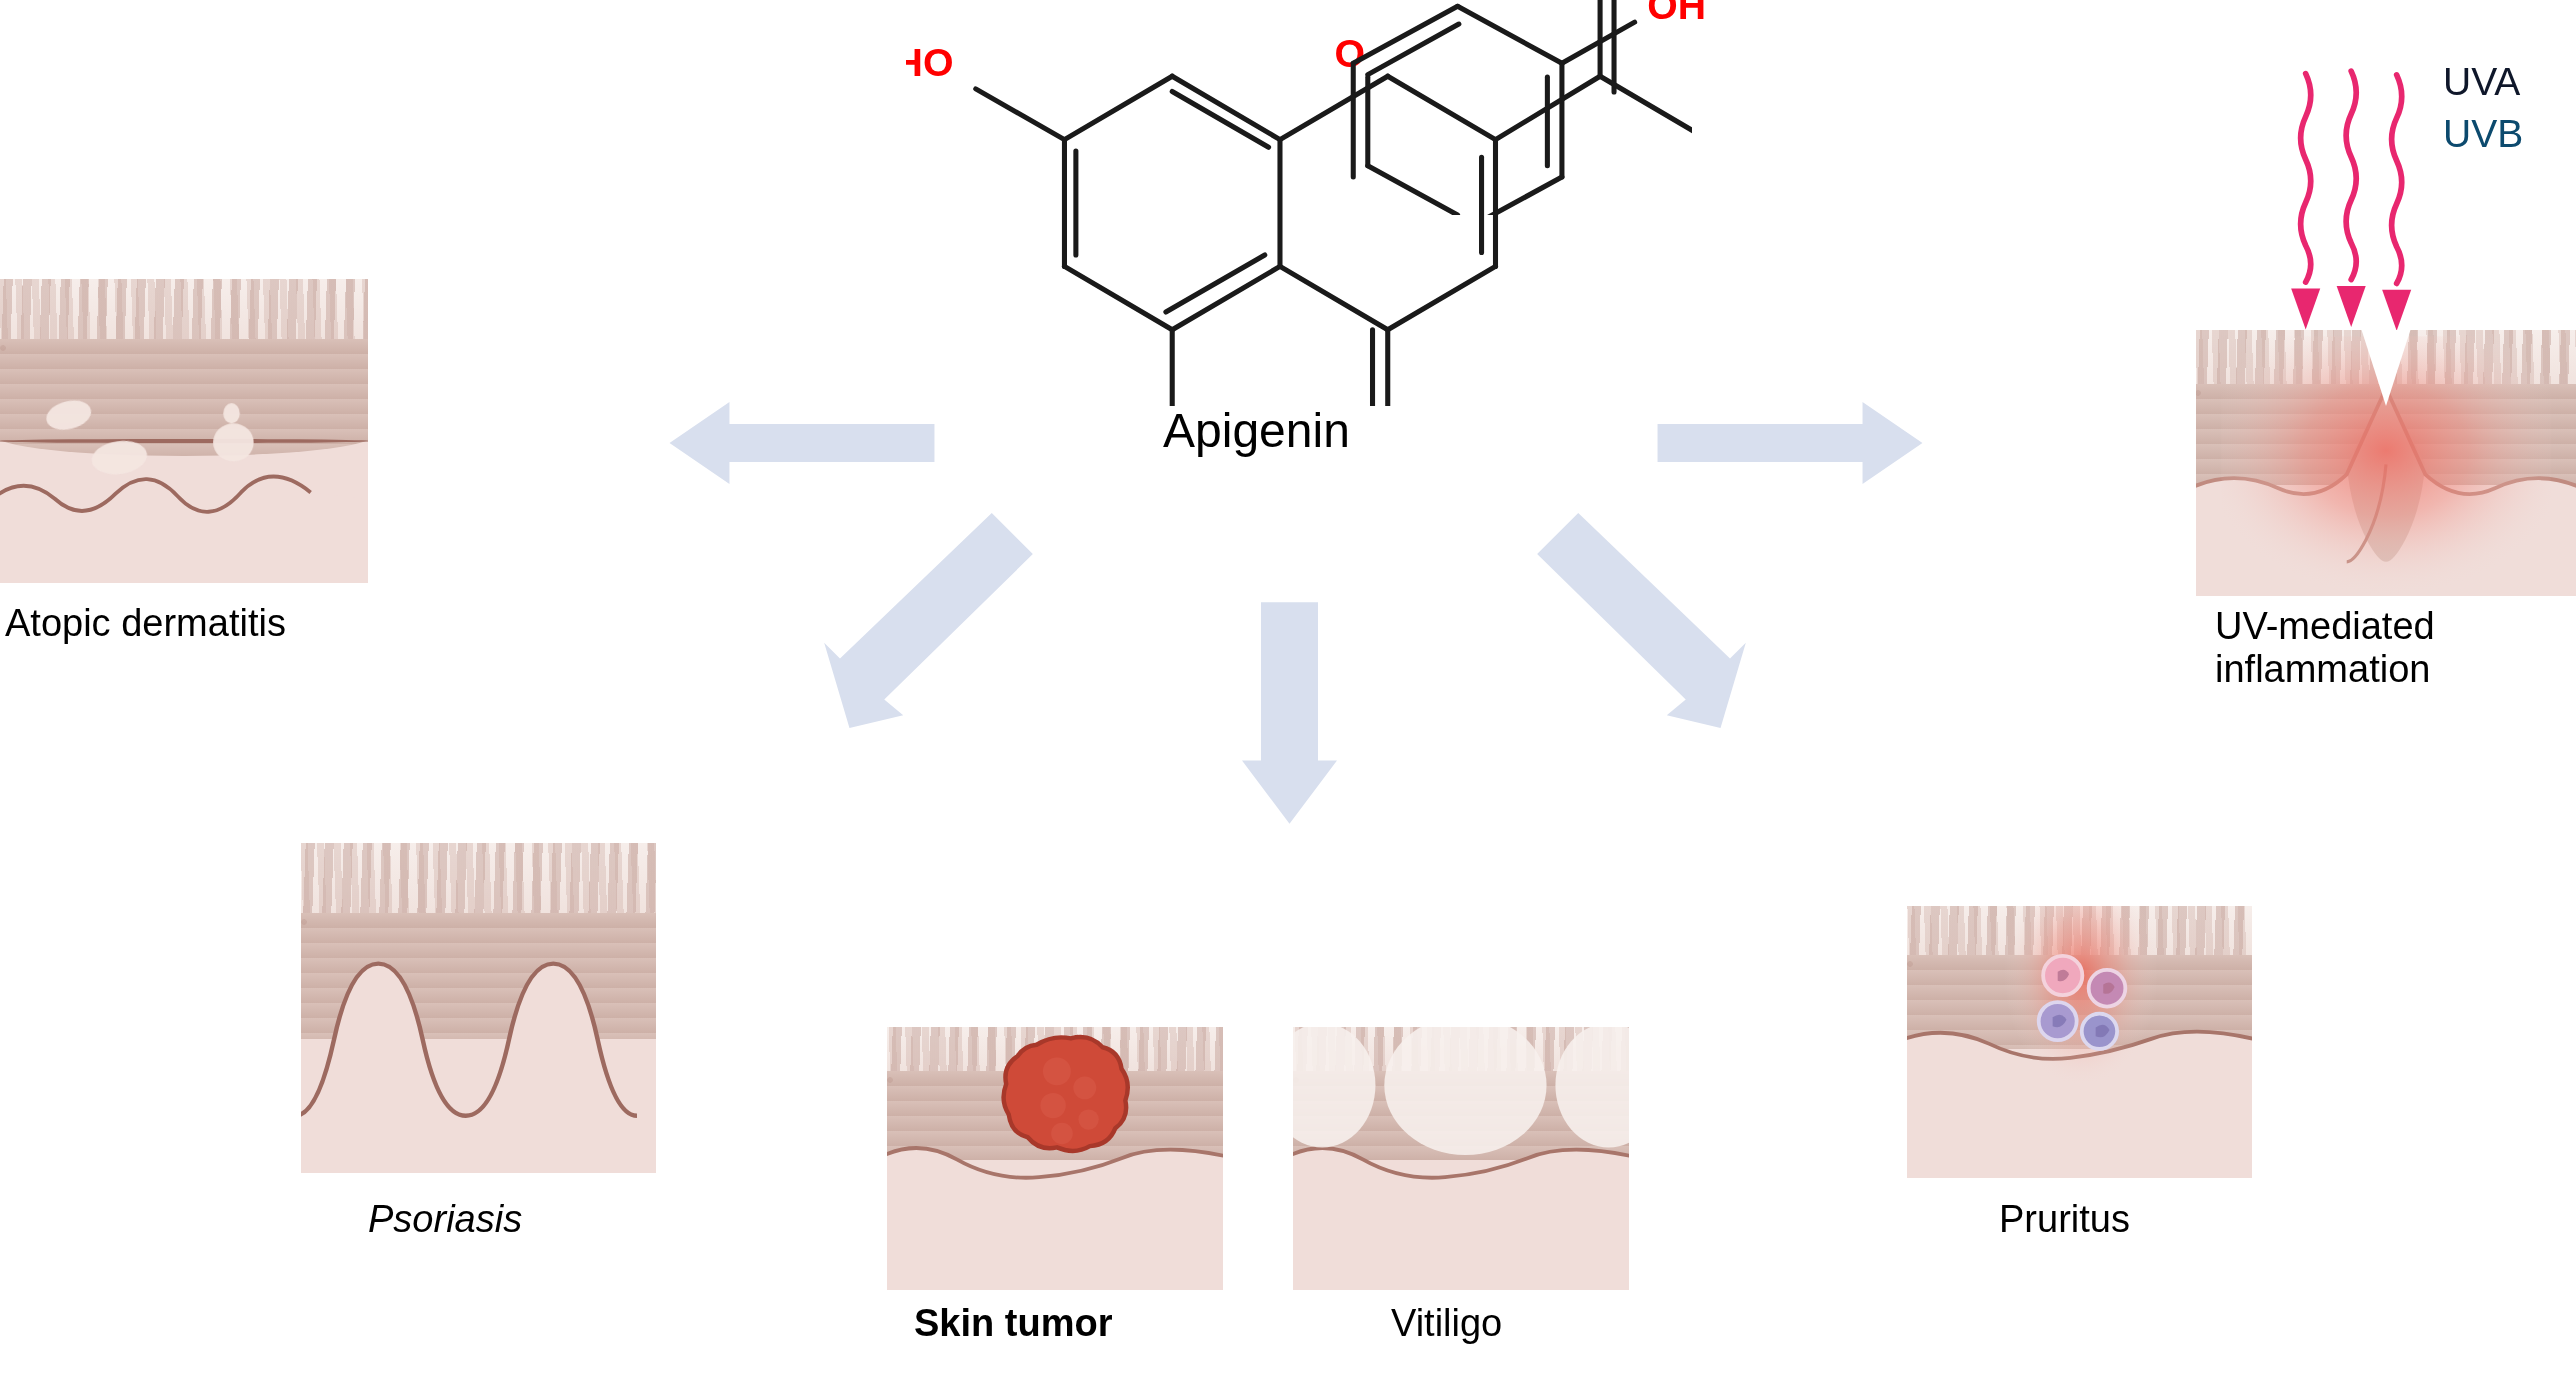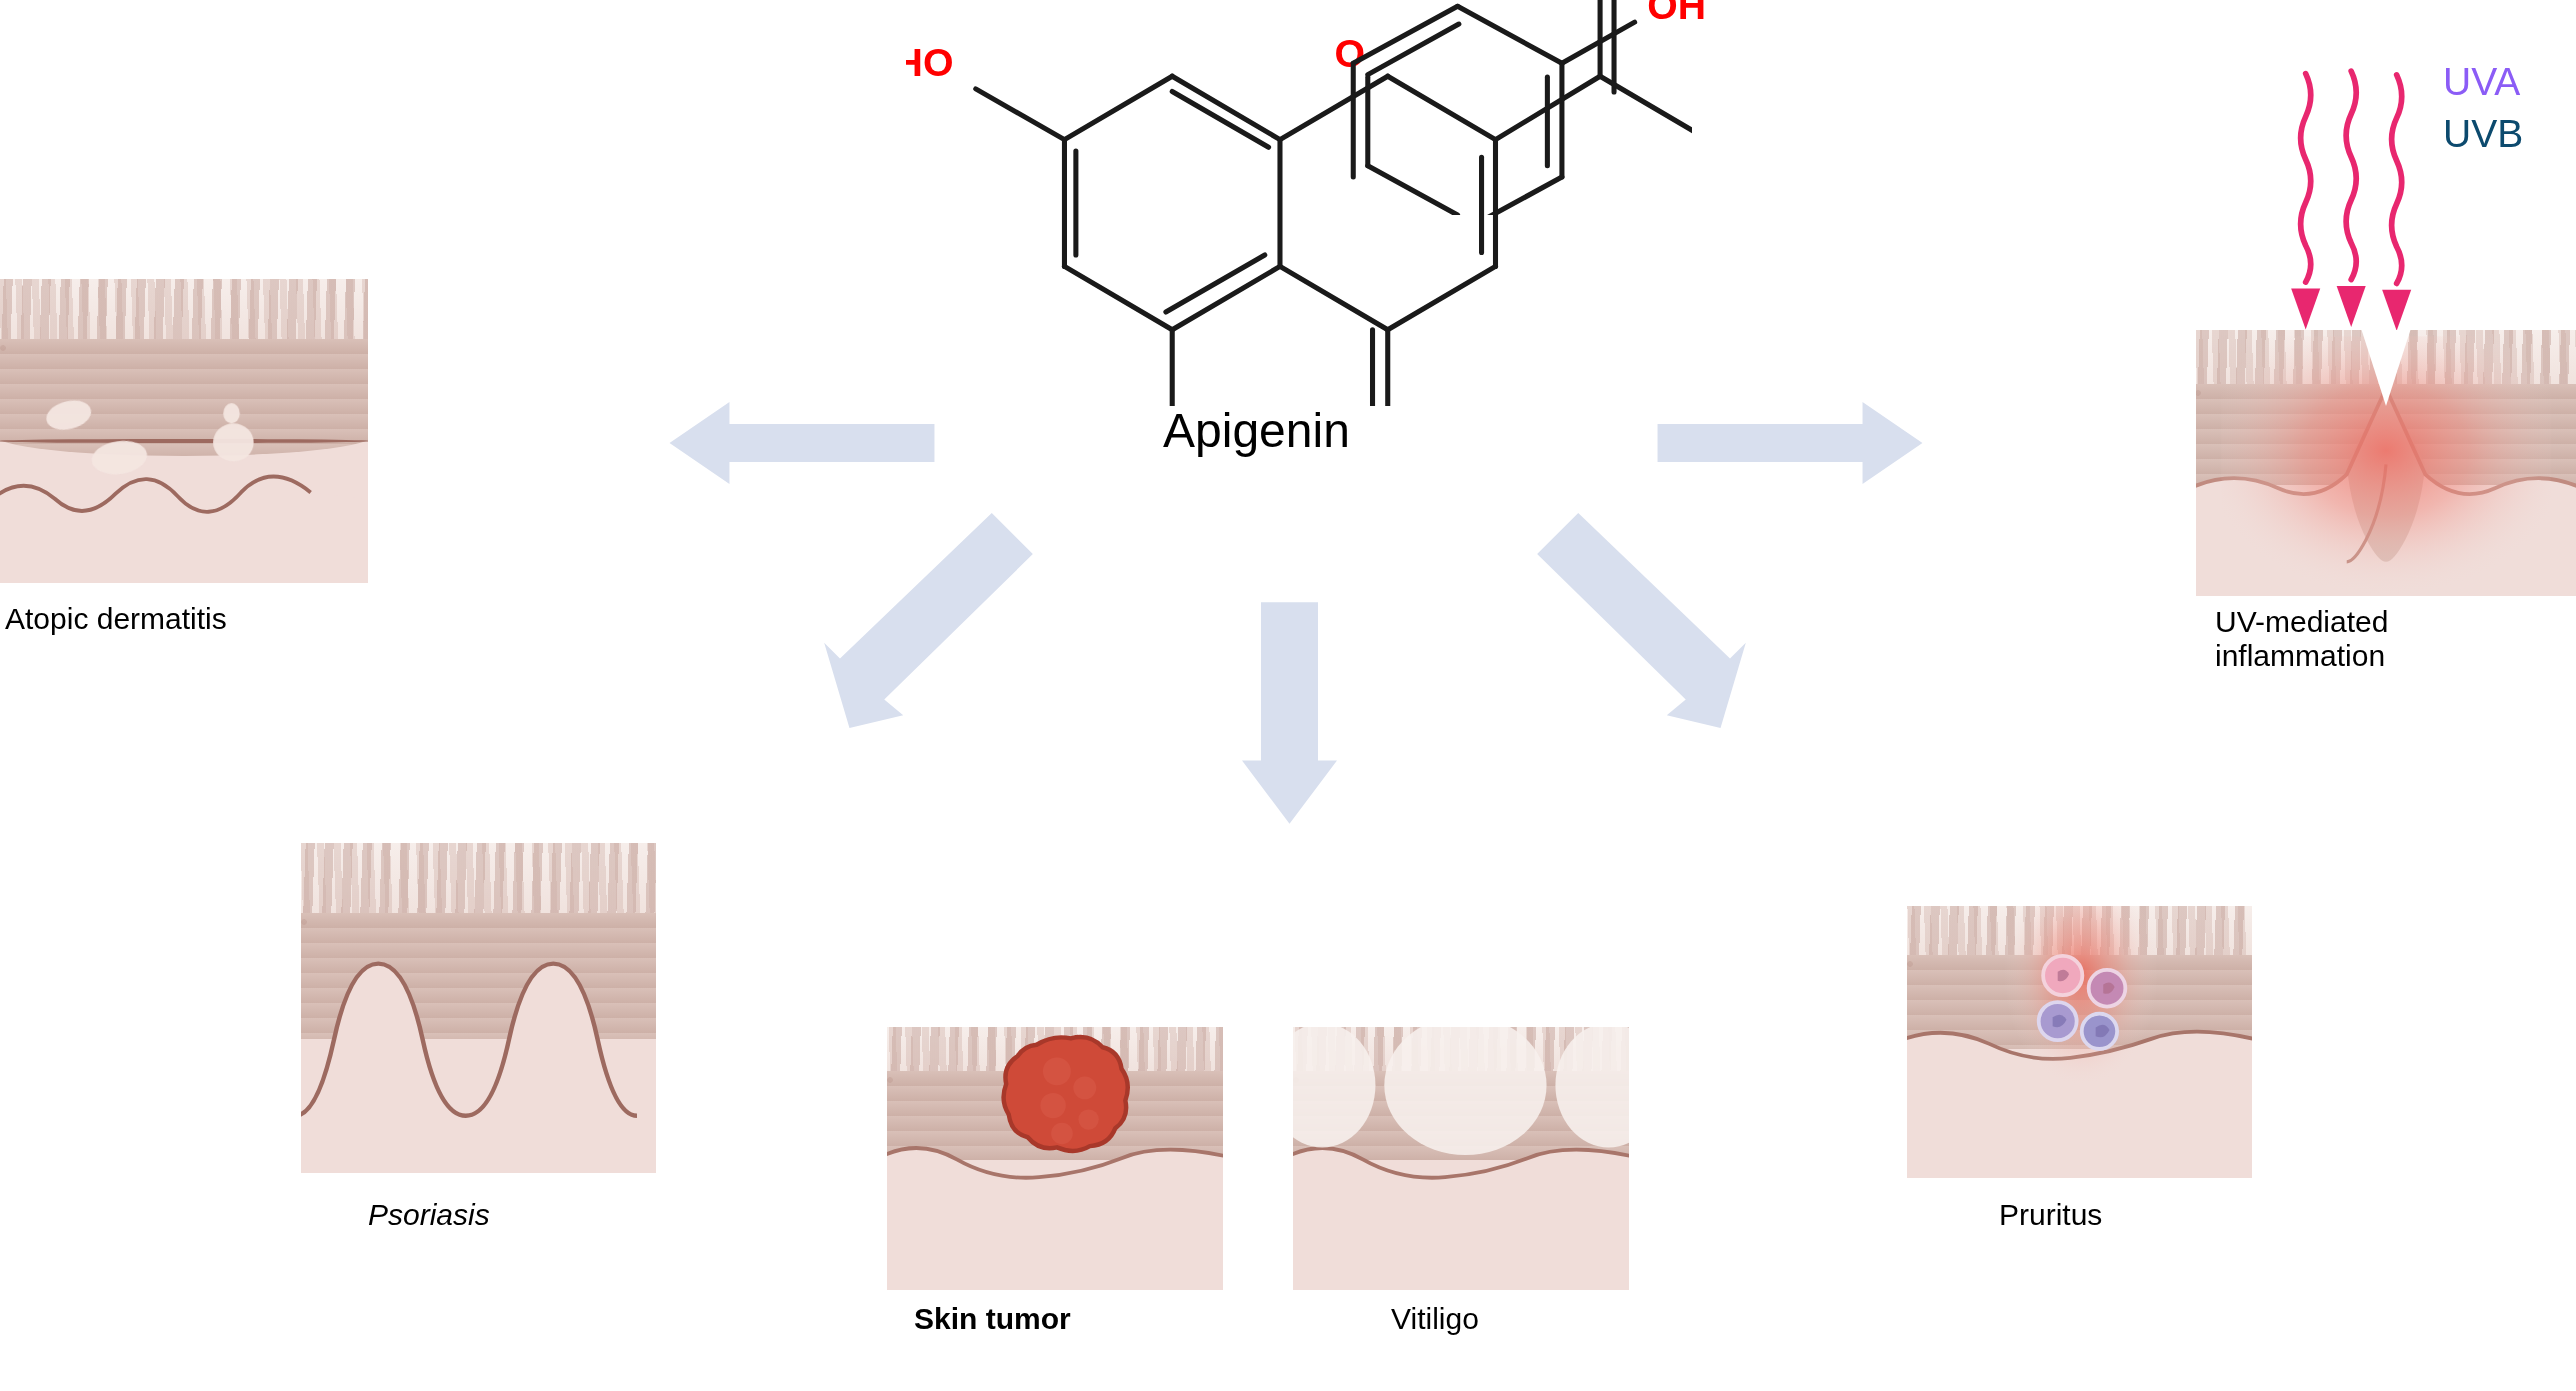--- a/index.html
+++ b/index.html
@@ -19,21 +19,21 @@
         linear-gradient(#f7efec,#efe0db);
       filter:blur(0.4px);}
   .epi{position:absolute;left:-2%;right:-2%;
        background:
          radial-gradient(circle at 10px 9px,rgba(170,126,116,.22) 0 2.5px,transparent 3.2px),
          linear-gradient(#d9c0b8,#cdb0a7);
        background-size:auto, 18px 15px, auto;}
   .basal{position:absolute;left:-2%;right:-2%;height:4.4px;background:#9d6a60;border-radius:50%;}
 
   
-  .lbl{position:absolute;color:#000;font-size:30px;line-height:1.12;white-space:pre;}
+  .lbl{position:absolute;color:#000;font-size:38px;line-height:1.12;white-space:pre;}
   .mol-title{position:absolute;color:#000;font-size:48px;}
 
   
   .arrow svg{display:block;}
 
   
   .molbox{position:absolute;}
   .molbox text{font-family:"Liberation Sans","DejaVu Sans",sans-serif;font-weight:bold;}
 </style>
 </head>
@@ -140,21 +140,21 @@
       <path d="M172 12 q16 34 0 68 q-16 34 0 68 q16 34 0 68 q-16 34 0 68 q16 30 0 58"></path>
     </g>
     <g fill="#e8276f">
       <polygon points="5,350 51,350 28,415"></polygon>
       <polygon points="77,346 123,346 100,411"></polygon>
       <polygon points="149,352 195,352 172,417"></polygon>
     </g>
   </svg>
 </div>
 
-<div class="abs" style="left:2443px;top:60px;color:#8b5cf6;font-size:39px;">UVA</div>
+<div class="abs" style="left:2443px;top:60px;color:#0f172a;font-size:39px;">UVA</div>
 <div class="abs" style="left:2443px;top:112px;color:#0c4a6e;font-size:39px;">UVB</div>
 
 <div class="skin" style="left:0px;top:279px;width:368px;height:304px;">
   <div class="derm" style="height:146px;"></div>
   <div class="epi-wrap" style="height:190px;">
     <div class="sc" style="top:-7.6px;height:86px;"></div>
     <div class="epi" style="top:60px;height:117px;
          border-radius:0 0 50% 50%/0 0 21.5px 21.5px;"></div>
     <div class="basal" style="top:160px;"></div>
   </div>

